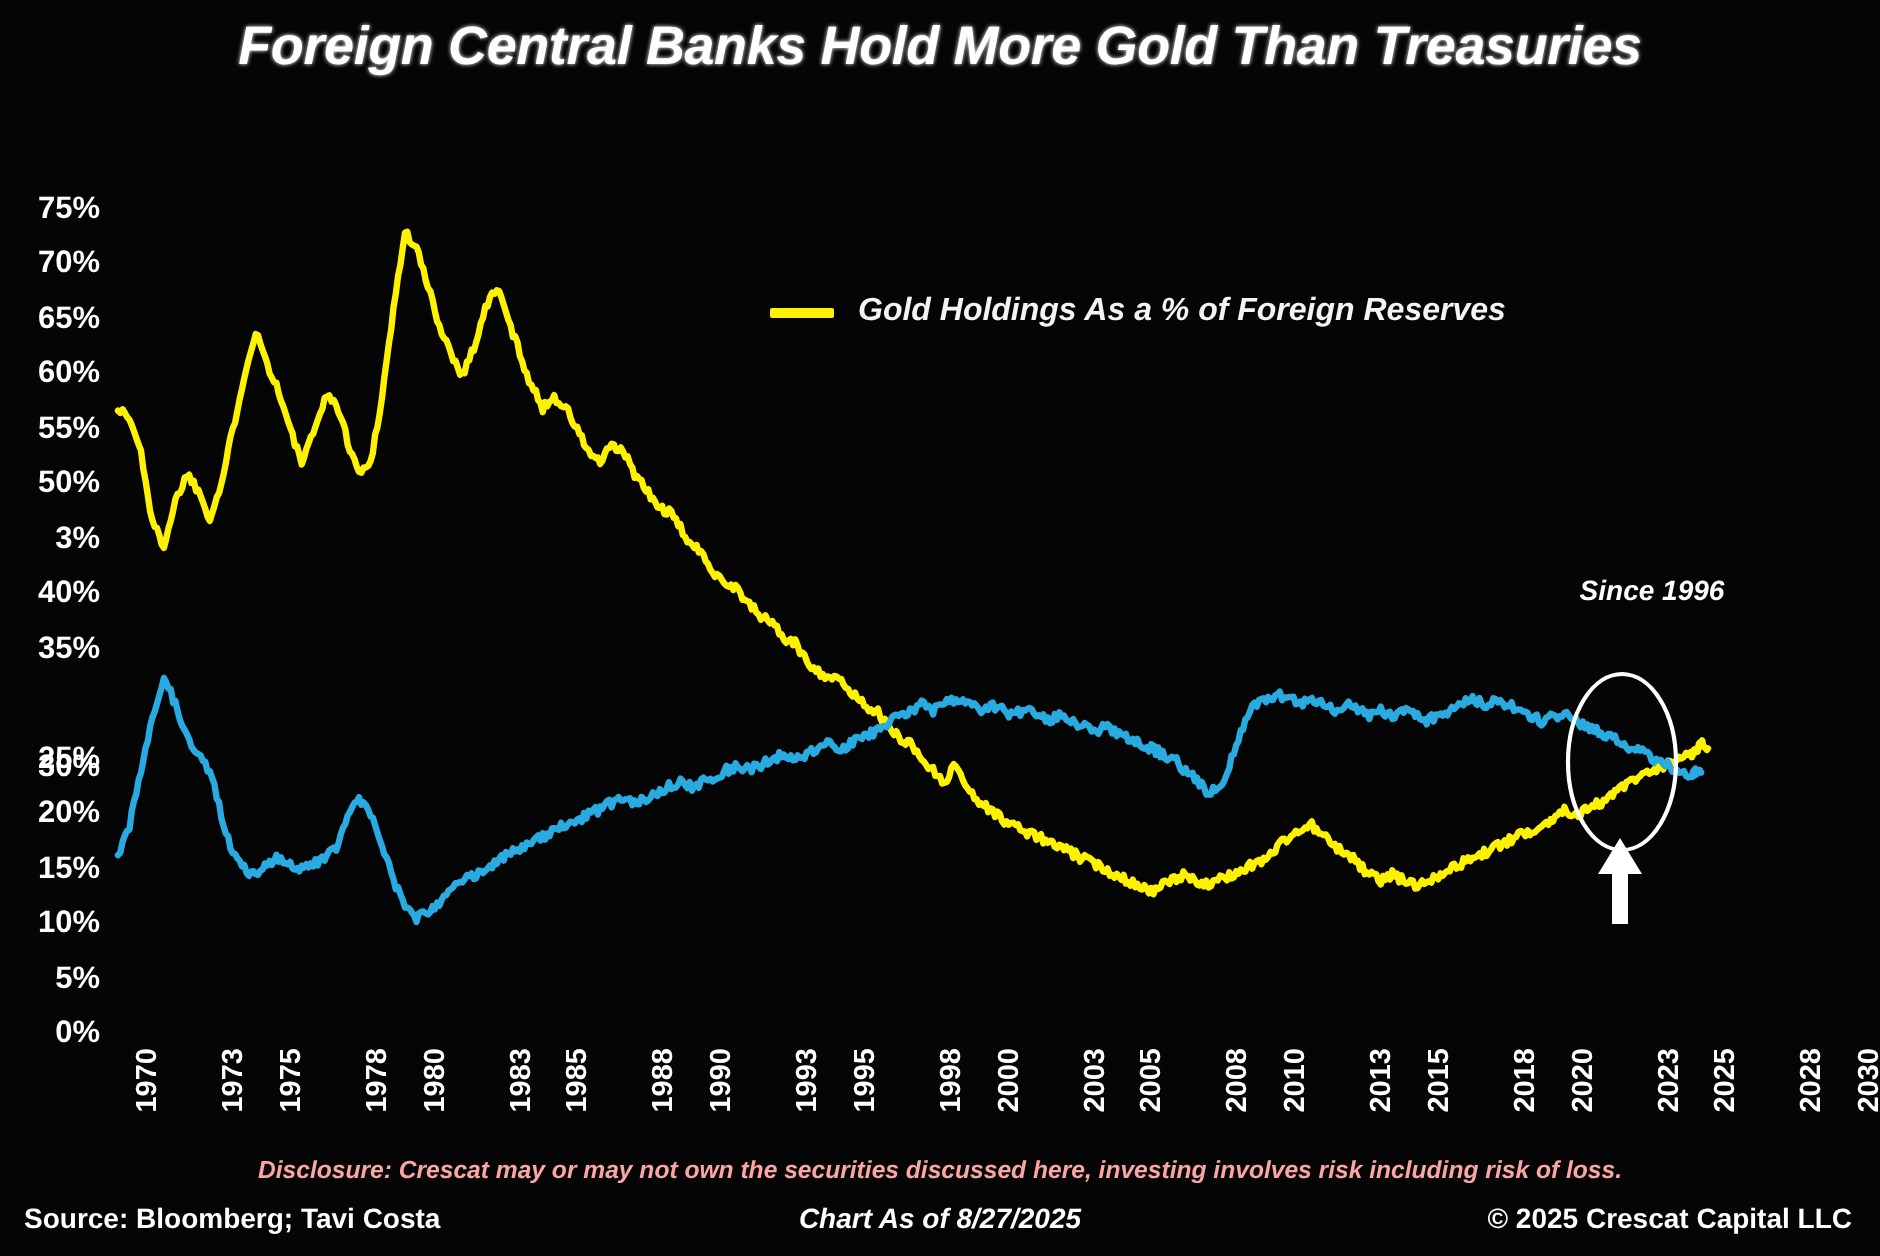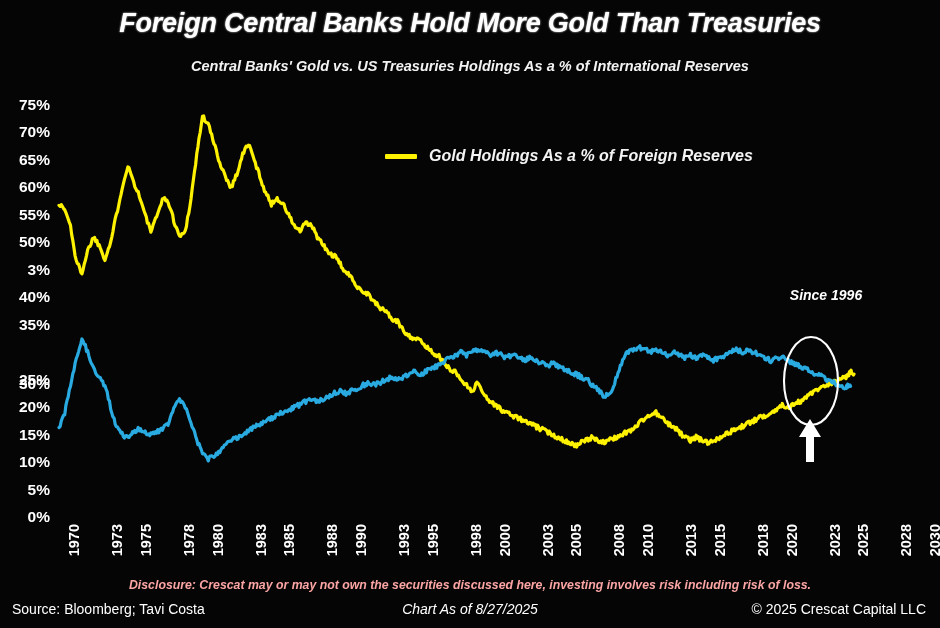--- a/index.html
+++ b/index.html
@@ -56,32 +56,31 @@
     text-align:center;font-size:14px;font-weight:bold;font-style:italic;
     line-height:1.42;color:#ffffff;
   }
   #ann-shapes{position:absolute;left:0;top:0;width:940px;height:628px;pointer-events:none;}
 
   
   .disclosure{
     position:absolute;left:0;right:0;top:578px;text-align:center;
     font-size:12.3px;font-style:italic;font-weight:bold;color:#fca5a5;
   }
-  .foot{position:absolute;top:601px;font-size:14px;font-weight:normal;color:#ffffff;}
+  .foot{position:absolute;top:601px;font-size:14px;font-weight:bold;color:#ffffff;}
   #foot-source{left:12px;}
   #foot-asof{left:0;right:0;text-align:center;font-style:italic;}
   #foot-copy{right:14px;}
 </style>
 </head>
 <body>
 
 <div id="chart-root">
 
   <div class="title">Foreign Central Banks Hold More Gold Than Treasuries</div>
-  <div class="subtitle">Central Banks' Gold vs. US Treasuries Holdings As a % of International Reserves</div>
 
   <div id="yaxis">
       <div class="ytick" style="left: 2px; top: 517px;">0%</div>
       <div class="ytick" style="left: 2px; top: 489.533px;">5%</div>
       <div class="ytick" style="left: 2px; top: 462.067px;">10%</div>
       <div class="ytick" style="left: 2px; top: 434.6px;">15%</div>
       <div class="ytick" style="left: 2px; top: 407.133px;">20%</div>
       <div class="ytick" style="left: 2px; top: 379.667px;">25%</div>
       <div class="ytick" style="left: 2px; top: 352.2px; margin-top: 32px;">30%</div>
       <div class="ytick" style="left: 2px; top: 324.733px;">35%</div>

